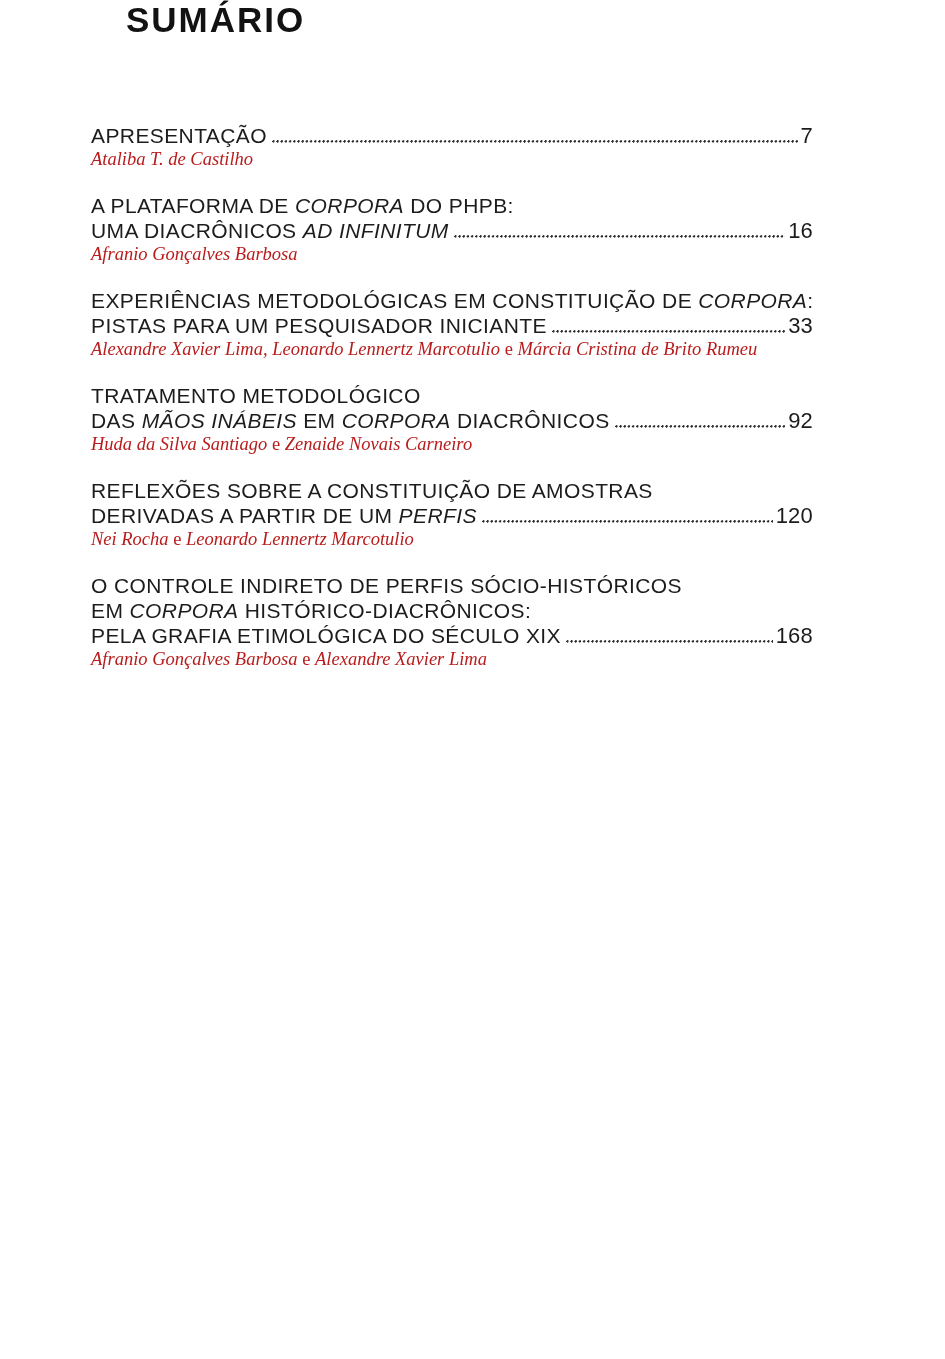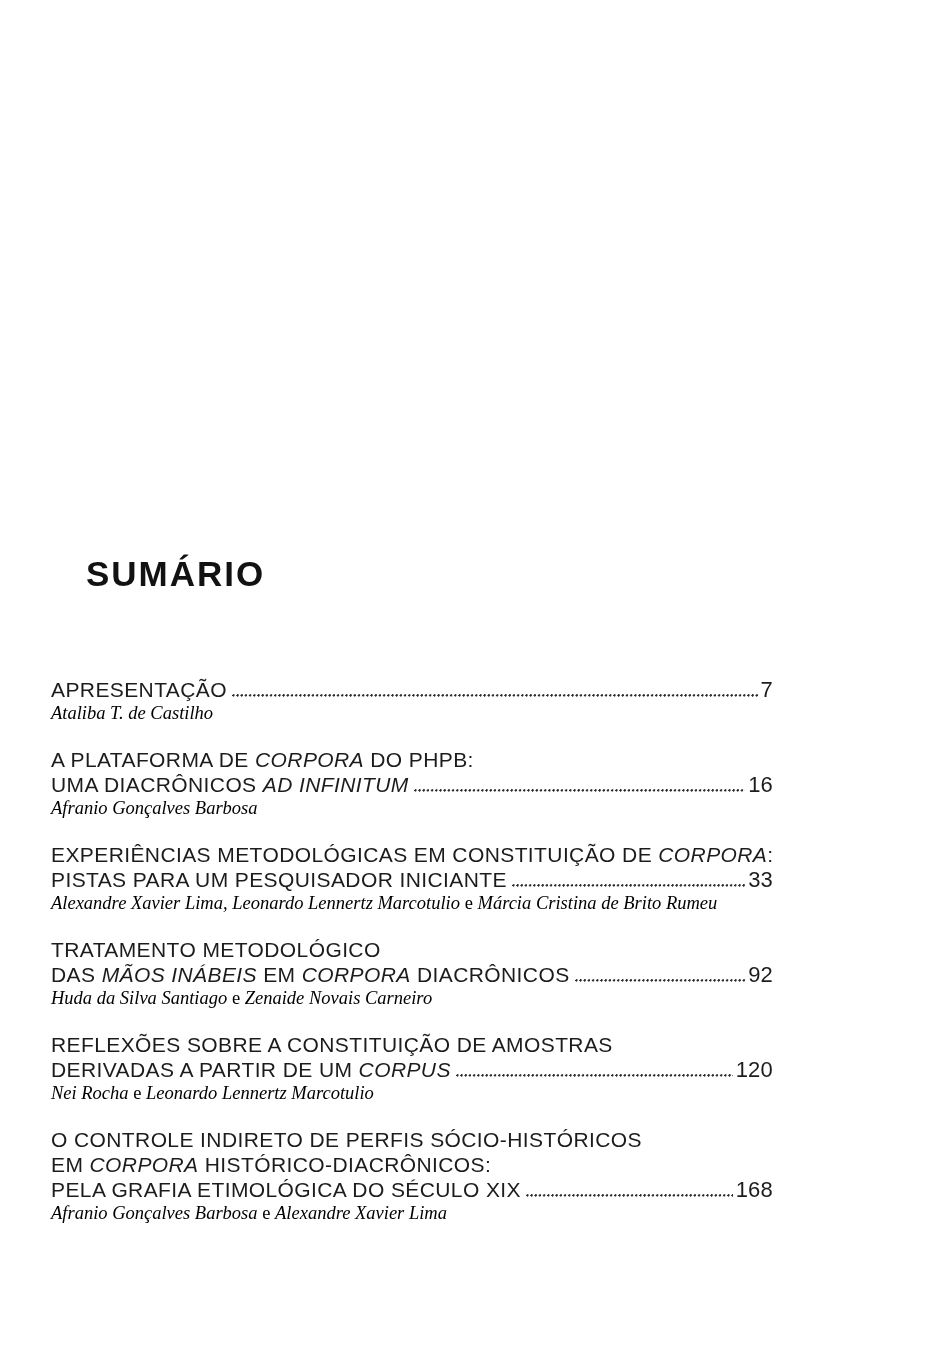--- a/index.html
+++ b/index.html
@@ -9,23 +9,22 @@
     background: #ffffff;
   }
   body {
     width: 945px;
     height: 1359px;
     overflow: hidden;
     font-family: "Liberation Sans", sans-serif;
     -webkit-font-smoothing: antialiased;
   }
   .content {
-    margin-left: 51px;
+    margin-left: 91px;
     width: 722px;
-    padding-top: 554px;
     box-sizing: content-box;
   }
   h1.page-title {
     margin: 0 0 83px 35px;
     font-family: "Liberation Sans", sans-serif;
     font-weight: 700;
     font-size: 35px;
     line-height: 40px;
     letter-spacing: 2px;
     color: #121212;
@@ -60,21 +59,21 @@
   .pg {
     font-size: 22px;
     line-height: 25px;
     letter-spacing: 0.2px;
     color: #1c1c1c;
   }
   .authors {
     font-family: "Liberation Serif", serif;
     font-size: 18.5px;
     line-height: 23px;
-    color: #000000;
+    color: #b91c1c;
     white-space: pre;
   }
   .authors .it {
     font-style: italic;
   }
   .authors .rm {
     font-style: normal;
   }
 </style>
 </head>
@@ -122,21 +121,21 @@
           <span class="leader"></span>
           <span class="pg">92</span>
         </div>
         <div class="authors"><span class="it">Huda da Silva Santiago</span><span class="rm"> e </span><span class="it">Zenaide Novais Carneiro</span></div>
       </section>
       <section class="entry">
         <div class="line">
           <span class="t"><span class="rm">REFLEXÕES SOBRE A CONSTITUIÇÃO DE AMOSTRAS</span></span>
         </div>
         <div class="line">
-          <span class="t"><span class="rm">DERIVADAS A PARTIR DE UM </span><span class="it">CORPUS</span></span>
+          <span class="t"><span class="rm">DERIVADAS A PARTIR DE UM </span><span class="it">PERFIS</span></span>
           <span class="leader"></span>
           <span class="pg">120</span>
         </div>
         <div class="authors"><span class="it">Nei Rocha</span><span class="rm"> e </span><span class="it">Leonardo Lennertz Marcotulio</span></div>
       </section>
       <section class="entry">
         <div class="line">
           <span class="t"><span class="rm">O CONTROLE INDIRETO DE PERFIS SÓCIO-HISTÓRICOS</span></span>
         </div>
         <div class="line">

